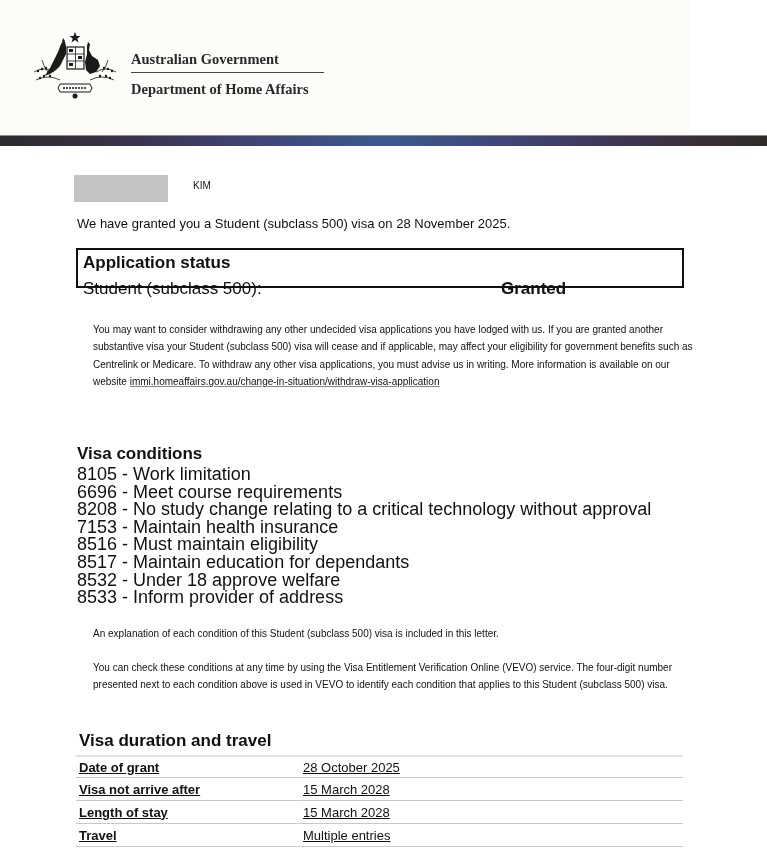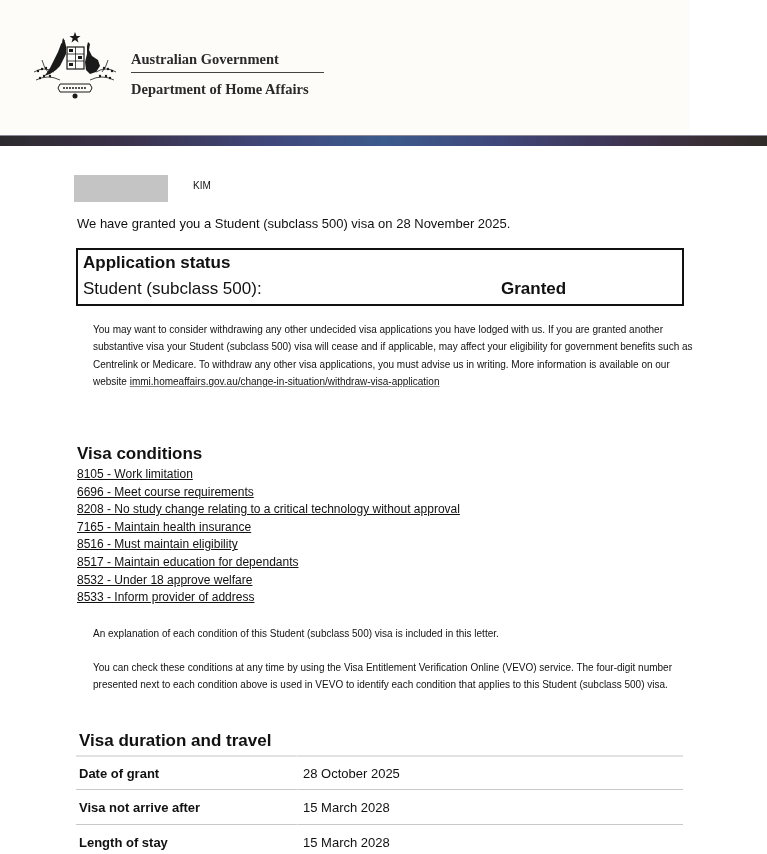--- a/index.html
+++ b/index.html
@@ -11,38 +11,38 @@
   .gov-name { position: absolute; left: 131px; top: 51px; font-family: "Liberation Serif", serif; font-weight: bold; font-size: 14.5px; color: #2a2a2a; letter-spacing: 0px; }
   .gov-rule { position: absolute; left: 131px; top: 72px; width: 193px; height: 1px; background: #444; }
   .dept-name { position: absolute; left: 131px; top: 81px; font-family: "Liberation Serif", serif; font-weight: bold; font-size: 14.5px; color: #2a2a2a; }
   .bar { position: absolute; left: 0; top: 135px; width: 767px; height: 11px;
          background: linear-gradient(to right, #2d2a2e 0%, #3a3048 15%, #40477a 35%, #3c5a8c 50%, #40477a 65%, #3e3450 82%, #3a2e36 92%, #2e2c28 100%);
          border-top: 1px solid #8a8a98; }
   .redact { position: absolute; left: 74px; top: 175px; width: 94px; height: 27px; background: #c4c4c4; }
   .name { position: absolute; left: 169px; top: 180px; font-size: 10px; margin-left: 24px; }
   .granted-line { position: absolute; left: 77px; top: 216px; font-size: 13px; }
 
-  .status-box { position: absolute; left: 76px; top: 248px; width: 608px; height: 58px; border: 2px solid #111; border-top-width: 2px; }
+  .status-box { position: absolute; left: 76px; top: 248px; width: 608px; height: 40px; border: 2px solid #111; border-top-width: 2px; }
   .status-title { position: absolute; left: 5px; top: 3px; font-size: 17px; font-weight: bold; }
   .status-label { position: absolute; left: 5px; top: 29px; font-size: 17px; }
   .status-value { position: absolute; left: 423px; top: 29px; font-size: 17px; font-weight: bold; }
 
   .para { position: absolute; left: 93px; width: 610px; font-size: 10px; line-height: 17.4px; }
   .para a { color: #111; text-decoration: underline; text-decoration-color: #888; }
   .p1 { top: 321px; }
 
   .cond-title { position: absolute; left: 77px; top: 444px; font-size: 17px; font-weight: bold; text-align: right; }
-  .cond-list { position: absolute; left: 77px; top: 466px; list-style: none; font-size: 12px; line-height: 17.6px; text-decoration: underline; }
+  .cond-list { position: absolute; left: 77px; top: 466px; list-style: none; font-size: 18px; line-height: 17.6px; }
 
   .p2 { top: 625px; }
   .p3 { top: 659px; }
 
   .dur-title { position: absolute; left: 79px; top: 731px; font-size: 17px; font-weight: bold; text-align: right; }
   .dur-table { position: absolute; left: 76px; top: 755px; width: 607px; border-collapse: separate; border-spacing: 0; font-size: 13px; }
-  .dur-table td { height: 35px; padding: 0 0 0 3px; border-bottom: 1.5px solid #c8c8c8; vertical-align: middle; }
+  .dur-table td { height: 23px; padding: 0 0 0 3px; border-bottom: 1.5px solid #c8c8c8; vertical-align: middle; text-decoration: underline; }
   .dur-table tr:first-child td { border-top: 2px solid #e2e2e2; }
   .dur-table td.k { width: 222px; font-weight: bold; border-right: 1px solid #fff; }
   .dur-table td.v { padding-left: 5px; }
 </style>
 </head>
 <body>
 
 <div class="header">
   <svg class="crest" viewBox="0 0 90 70">
 
@@ -105,21 +105,21 @@
   <div class="status-value">Granted</div>
 </div>
 
 <div class="para p1"><span>You may want to consider withdrawing any other undecided visa applications you have lodged with us. If you are granted another substantive visa your Student (subclass 500) visa will cease and if applicable, may affect your eligibility for government benefits such as Centrelink or Medicare. To withdraw any other visa applications, you must advise us in writing. More information is available on our website </span><a>immi.homeaffairs.gov.au/change-in-situation/withdraw-visa-application</a></div>
 
 <div class="cond-title">Visa conditions</div>
 <ul class="cond-list">
   <li>8105 - Work limitation</li>
   <li>6696 - Meet course requirements</li>
   <li>8208 - No study change relating to a critical technology without approval</li>
-  <li>7165 - Maintain health insurance</li>
+  <li>7153 - Maintain health insurance</li>
   <li>8516 - Must maintain eligibility</li>
   <li>8517 - Maintain education for dependants</li>
   <li>8532 - Under 18 approve welfare</li>
   <li>8533 - Inform provider of address</li>
 </ul>
 
 <div class="para p2">An explanation of each condition of this Student (subclass 500) visa is included in this letter.</div>
 <div class="para p3">You can check these conditions at any time by using the Visa Entitlement Verification Online (VEVO) service. The four-digit number presented next to each condition above is used in VEVO to identify each condition that applies to this Student (subclass 500) visa.</div>
 
 <div class="dur-title">Visa duration and travel</div>

